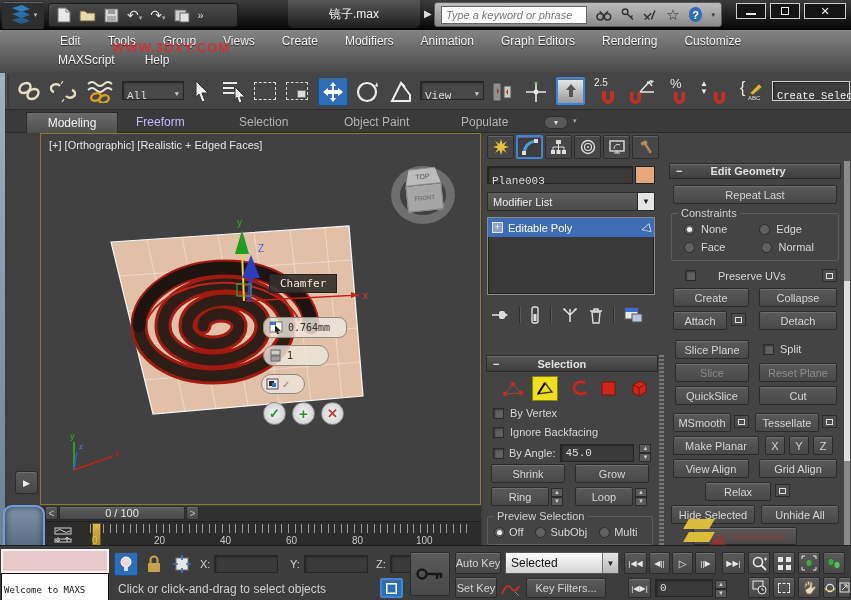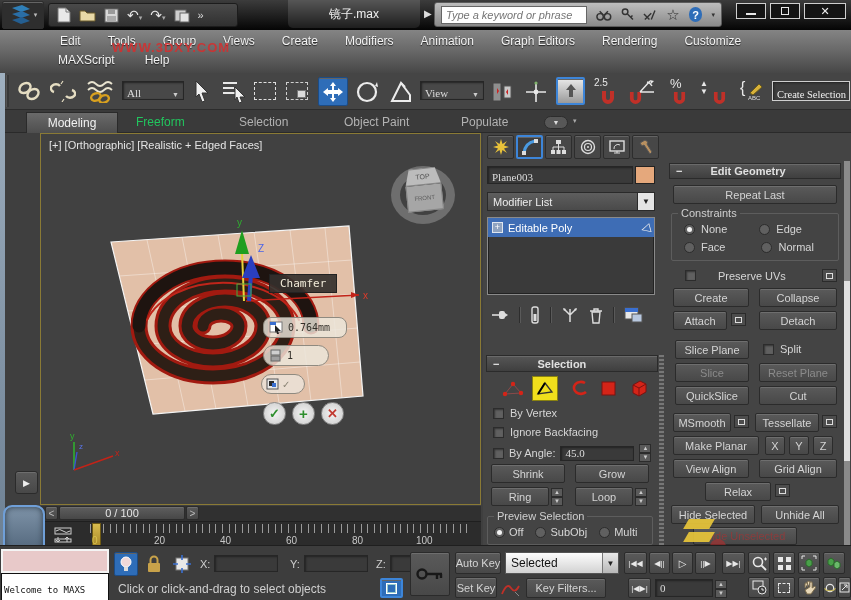--- a/index.html
+++ b/index.html
@@ -5,21 +5,21 @@
 *{margin:0;padding:0;box-sizing:border-box}
 html,body{background:#1a1a1a}
 #app{position:relative;width:851px;height:600px;background:#3f3f3f;overflow:hidden;
      font-family:"Liberation Sans",sans-serif;font-size:11px;color:#d6d6d6}
 .abs{position:absolute}
 .btn{display:flex;align-items:center;justify-content:center;
      background:linear-gradient(#5a5a5a,#484848);border:1px solid #2b2b2b;
      box-shadow:inset 0 1px 0 #6e6e6e;border-radius:2px;color:#d4d4d4;font-size:11px;cursor:default;white-space:nowrap}
 .btn.dis{color:#8b8b8b}
 .field{background:#3a3a3a;border:1px solid #262626;box-shadow:inset 1px 1px 2px #222;color:#dcdcdc;
-       font-family:Liberation Serif, serif;font-size:11px;padding:0 4px;display:flex;align-items:flex-end}
+       font-family:Liberation Mono, monospace;font-size:11px;padding:8px 4px;display:flex;align-items:flex-start}
 .ibtn{display:flex;align-items:center;justify-content:center;background:#474747;
       border:1px solid #2d2d2d;box-shadow:inset 0 1px 0 #646464;border-radius:2px}
 .ibtn.on{background:#2e6db8;border-color:#1c4c86}
 .ibtn.frame{border:2px solid #3d85d8}
 .chk{width:11px;height:11px;background:#606060;border:1px solid #2c2c2c;box-shadow:inset 1px 1px 2px #333;display:inline-block}
 .radio{width:11px;height:11px;border-radius:50%;background:#606060;border:1px solid #2c2c2c;display:inline-block;position:relative}
 .radio.sel::after{content:"";position:absolute;left:2px;top:2px;width:5px;height:5px;border-radius:50%;background:#f5f5f5}
 .grp{border:1px solid #5d5d5d;border-radius:2px}
 .grptitle{position:absolute;top:-7px;left:6px;background:#444;padding:0 3px;color:#cfcfcf}
 .rollh{display:flex;align-items:center;background:linear-gradient(#565656,#3f3f3f);
@@ -224,21 +224,21 @@
     </div>
     <div class="abs field" style="left:772px;top:8px;width:78px;height:20px;background:#3d3d3d;border:1px solid #cfcfcf">
       <span style="white-space:nowrap;font-size:10.5px;color:#f0f0f0">Create Selection</span>
     </div>
   </div>
 
   <div class="abs" style="left:0;top:110px;width:851px;height:23px;background:#3a3a3a;border-bottom:1px solid #2a2a2a">
     <div class="abs" style="left:26px;top:2px;width:92px;height:21px;background:linear-gradient(#6a6a6a,#4e4e4e);border:1px solid #2a2a2a;border-bottom:none;display:flex;align-items:center;justify-content:center">
       <span style="color:#f2f2f2;font-size:12px">Modeling</span>
     </div>
-    <span class="abs" style="left:136px;top:5px;color:#22c55e;font-size:12px">Freeform</span>
+    <span class="abs" style="left:136px;top:5px;color:#c4b5fd;font-size:12px">Freeform</span>
     <span class="abs" style="left:239px;top:5px;color:#b2b2b2;font-size:12px">Selection</span>
     <span class="abs" style="left:344px;top:5px;color:#b2b2b2;font-size:12px">Object Paint</span>
     <span class="abs" style="left:461px;top:5px;color:#b2b2b2;font-size:12px">Populate</span>
     <div class="abs" style="left:544px;top:6px;width:24px;height:13px;background:#575757;border:1px solid #2d2d2d;border-radius:7px;display:flex;align-items:center;justify-content:center">
         <span style="font-size:7px;color:#ddd">▼</span>
       </div>
     <span class="abs" style="left:573px;top:7px;font-size:7px;color:#aaa">▾</span>
   </div>
 
   <div class="abs" style="left:0;top:73px;width:5px;height:487px;background:linear-gradient(#9fb0c0,#6c7f92)"></div>

